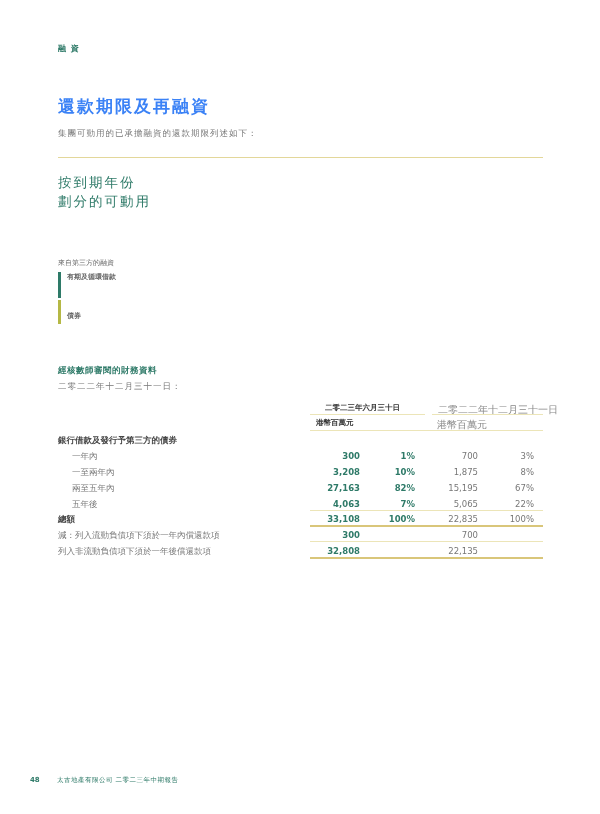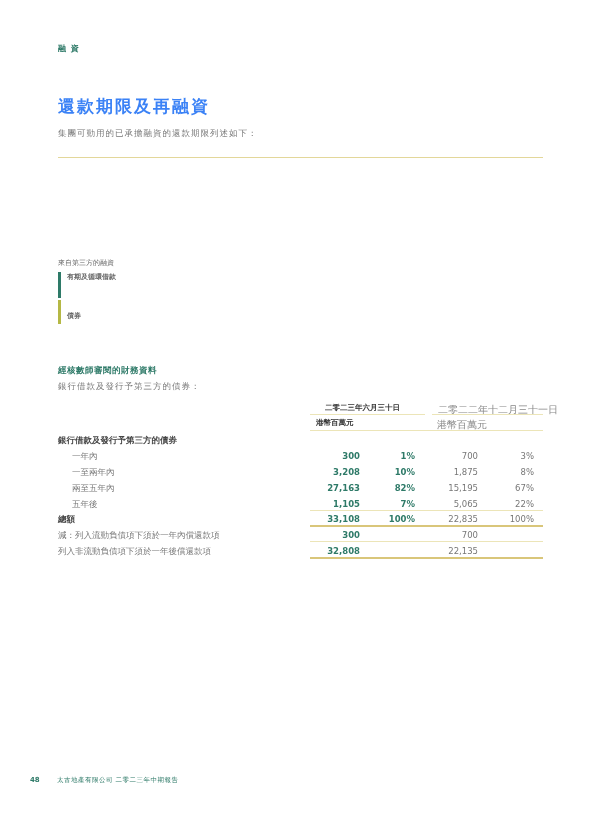--- a/index.html
+++ b/index.html
@@ -30,30 +30,32 @@
 </style>
 </head>
 <body>
 
 <div class="abs section-tag">融 資</div>
 <div class="abs main-title">還款期限及再融資</div>
 <div class="abs intro">集團可動用的已承擔融資的還款期限列述如下：</div>
 <div class="abs gold-rule"></div>
 
 <div class="abs sub-title">
+  <div>按到期年份</div>
+  <div>劃分的可動用</div>
 </div>
 
 <div class="abs legend-head">來自第三方的融資</div>
 <div class="abs legend-bar" style="top:272px;height:26px;background:#2e7a68;"></div>
 <div class="abs legend-label" style="top:272px;">有期及循環借款</div>
 <div class="abs legend-bar" style="top:300px;height:24px;background:#b5b845;"></div>
 <div class="abs legend-label" style="top:311px;">債券</div>
 
 <div class="abs audited">經核數師審閱的財務資料</div>
-<div class="abs table-intro">銀行借款及發行予第三方的債券：</div>
+<div class="abs table-intro">二零二二年十二月三十一日：</div>
 
 <div class="abs hdr-cur" style="left:325px;top:403px;">二零二三年六月三十日</div>
 <div class="abs hdr-prev" style="left:438px;top:403px;">二零二二年十二月三十一日</div>
 <div class="abs line-light" style="left:310px;top:414px;width:115px;"></div>
 <div class="abs line-light" style="left:432px;top:414px;width:111px;"></div>
 <div class="abs hdr-cur" style="left:316px;top:418px;">港幣百萬元</div>
 <div class="abs hdr-prev" style="left:437px;top:418px;">港幣百萬元</div>
 <div class="abs line-light" style="left:310px;top:430px;width:233px;"></div>
 
 <div class="abs row-label bold" style="top:435px;">銀行借款及發行予第三方的債券</div>
@@ -70,21 +72,21 @@
 <div class="abs num-prev" style="left:408px;top:467px;">1,875</div>
 <div class="abs num-prev" style="left:464px;top:467px;">8%</div>
 
 <div class="abs row-label indent" style="top:483px;">兩至五年內</div>
 <div class="abs num-cur" style="left:290px;top:483px;">27,163</div>
 <div class="abs num-cur" style="left:345px;top:483px;">82%</div>
 <div class="abs num-prev" style="left:408px;top:483px;">15,195</div>
 <div class="abs num-prev" style="left:464px;top:483px;">67%</div>
 
 <div class="abs row-label indent" style="top:499px;">五年後</div>
-<div class="abs num-cur" style="left:290px;top:499px;">1,105</div>
+<div class="abs num-cur" style="left:290px;top:499px;">4,063</div>
 <div class="abs num-cur" style="left:345px;top:499px;">7%</div>
 <div class="abs num-prev" style="left:408px;top:499px;">5,065</div>
 <div class="abs num-prev" style="left:464px;top:499px;">22%</div>
 
 <div class="abs line-light" style="left:310px;top:510px;width:233px;"></div>
 
 <div class="abs row-label bold" style="top:514px;">總額</div>
 <div class="abs num-cur" style="left:290px;top:514px;">33,108</div>
 <div class="abs num-cur" style="left:345px;top:514px;">100%</div>
 <div class="abs num-prev" style="left:408px;top:514px;">22,835</div>

